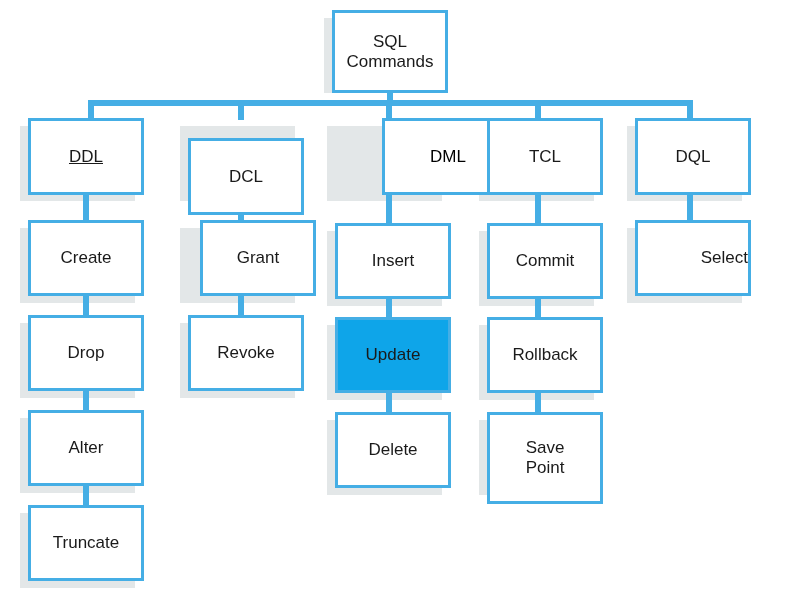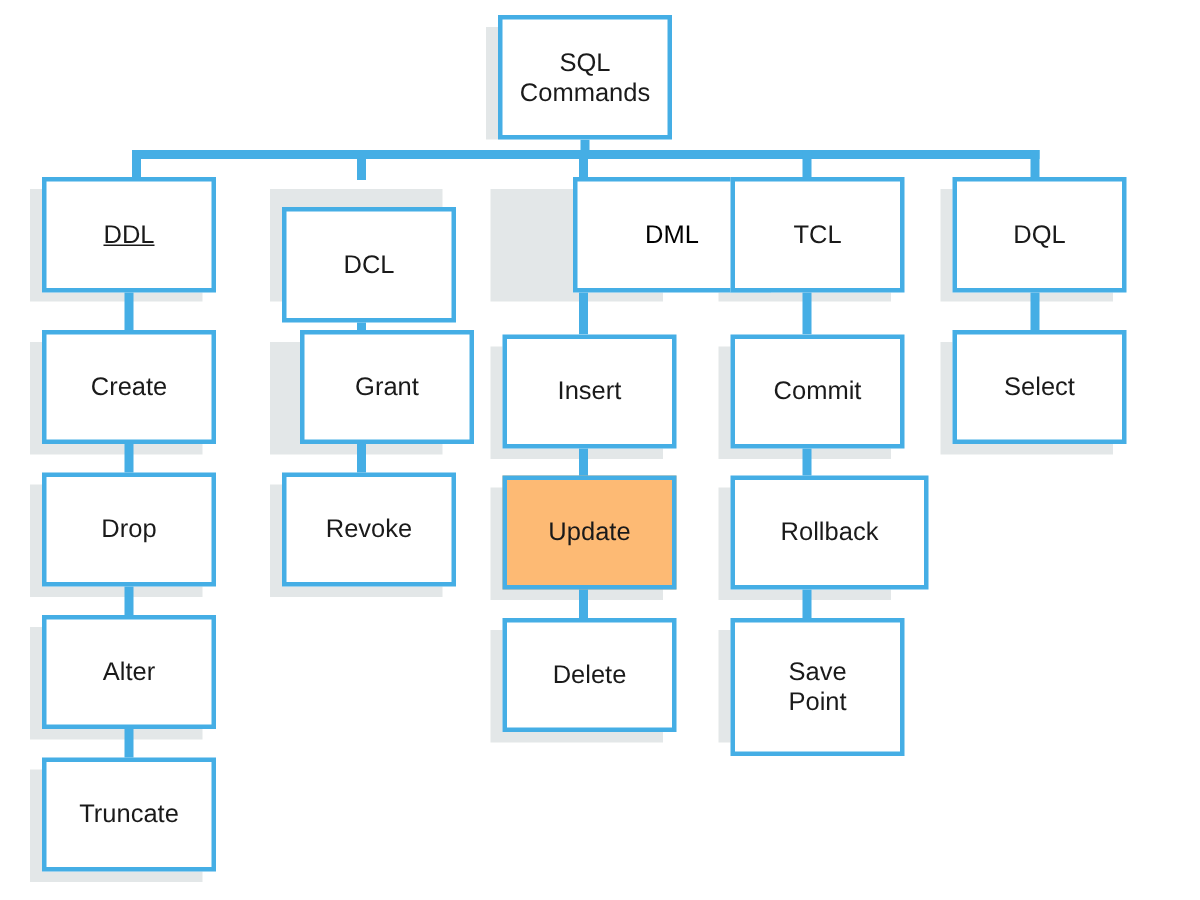--- a/index.html
+++ b/index.html
@@ -138,21 +138,21 @@
   <div class="conn-v" style="left: 386px; top: 194px; height: 29px; background: rgb(69, 174, 229);"></div>
 
   <div class="shadow" style="left: 327px; top: 231px; width: 115px; height: 75px; background: rgb(227, 231, 232);"></div>
   <div class="node" style="left: 335px; top: 223px; width: 116px; height: 76px; border-color: rgb(69, 174, 229); background: rgb(255, 255, 255); color: rgb(26, 26, 26);">
     <span class="node-label">Insert</span>
   </div>
 
   <div class="conn-v" style="left: 386px; top: 298px; height: 21px; background: rgb(69, 174, 229);"></div>
 
   <div class="shadow" style="left: 327px; top: 325px; width: 115px; height: 75px; background: rgb(227, 231, 232);"></div>
-  <div class="node" style="left: 335px; top: 317px; width: 116px; height: 76px; border-color: rgb(69, 174, 229); background: #fdba74; color: rgb(26, 26, 26);">
+  <div class="node" style="left: 335px; top: 317px; width: 116px; height: 76px; border-color: rgb(69, 174, 229); background: #0ea5e9; color: rgb(26, 26, 26);">
     <span class="node-label">Update</span>
   </div>
 
   <div class="conn-v" style="left: 386px; top: 392px; height: 20px; background: rgb(69, 174, 229);"></div>
 
   <div class="shadow" style="left: 327px; top: 420px; width: 115px; height: 75px; background: rgb(227, 231, 232);"></div>
   <div class="node" style="left: 335px; top: 412px; width: 116px; height: 76px; border-color: rgb(69, 174, 229); background: rgb(255, 255, 255); color: rgb(26, 26, 26);">
     <span class="node-label">Delete</span>
   </div>
 
@@ -164,37 +164,37 @@
   <div class="conn-v" style="left: 535px; top: 194px; height: 29px; background: rgb(69, 174, 229);"></div>
 
   <div class="shadow" style="left: 479px; top: 231px; width: 115px; height: 75px; background: rgb(227, 231, 232);"></div>
   <div class="node" style="left: 487px; top: 223px; width: 116px; height: 76px; border-color: rgb(69, 174, 229); background: rgb(255, 255, 255); color: rgb(26, 26, 26);">
     <span class="node-label">Commit</span>
   </div>
 
   <div class="conn-v" style="left: 535px; top: 298px; height: 21px; background: rgb(69, 174, 229);"></div>
 
   <div class="shadow" style="left: 479px; top: 325px; width: 115px; height: 75px; background: rgb(227, 231, 232);"></div>
-  <div class="node" style="left: 487px; top: 317px; width: 132px; height: 76px; border-color: rgb(69, 174, 229); background: rgb(255, 255, 255); color: rgb(26, 26, 26);">
+  <div class="node" style="left: 487px; top: 317px; width: 116px; height: 76px; border-color: rgb(69, 174, 229); background: rgb(255, 255, 255); color: rgb(26, 26, 26);">
     <span class="node-label">Rollback</span>
   </div>
 
   <div class="conn-v" style="left: 535px; top: 392px; height: 20px; background: rgb(69, 174, 229);"></div>
 
   <div class="shadow" style="left: 479px; top: 420px; width: 115px; height: 75px; background: rgb(227, 231, 232);"></div>
   <div class="node" style="left: 487px; top: 412px; width: 116px; height: 92px; border-color: rgb(69, 174, 229); background: rgb(255, 255, 255); color: rgb(26, 26, 26);">
     <span class="node-label">Save
 Point</span>
   </div>
 
   <div class="shadow" style="left: 627px; top: 126px; width: 115px; height: 75px; background: rgb(227, 231, 232);"></div>
   <div class="node" style="left: 635px; top: 118px; width: 116px; height: 77px; border-color: rgb(69, 174, 229); background: rgb(255, 255, 255); color: rgb(26, 26, 26);">
     <span class="node-label">DQL</span>
   </div>
 
   <div class="conn-v" style="left: 687px; top: 194px; height: 26px; background: rgb(69, 174, 229);"></div>
 
   <div class="shadow" style="left: 627px; top: 228px; width: 115px; height: 75px; background: rgb(227, 231, 232);"></div>
-  <div class="node" style="left: 635px; top: 220px; width: 116px; height: 76px; border-color: rgb(69, 174, 229); background: rgb(255, 255, 255); color: rgb(26, 26, 26);">
+  <div class="node" style="left: 635px; top: 220px; width: 116px; height: 76px; border-color: rgb(69, 174, 229); background: rgb(255, 255, 255); color: rgb(26, 26, 26); justify-content: flex-end;">
     <span class="node-label">Select</span>
   </div>
 
 </div>
 
 </body></html>

